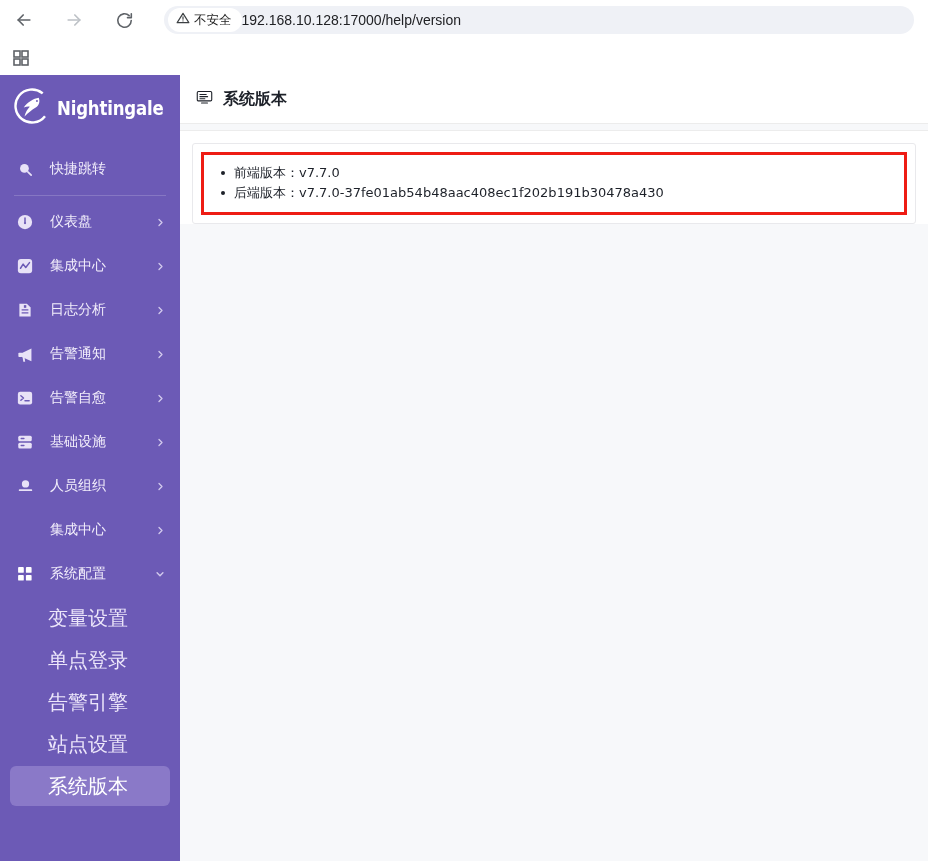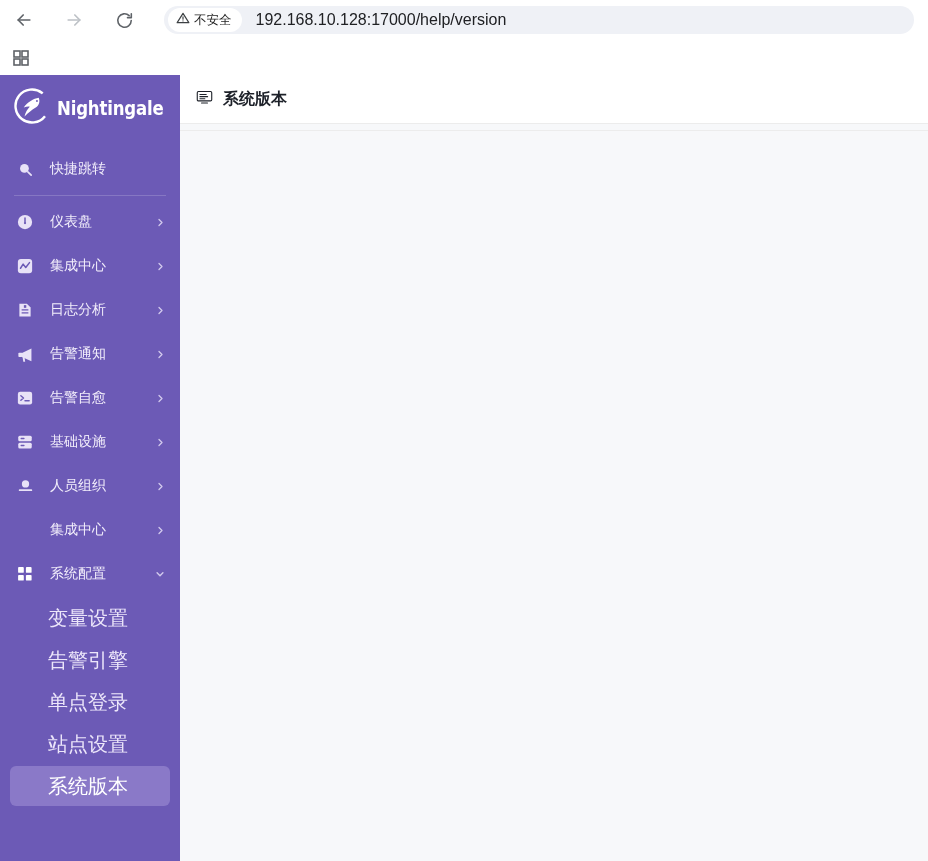--- a/index.html
+++ b/index.html
@@ -58,23 +58,22 @@
     flex: none;
     cursor: pointer;
   }
   #security-chip .chip-text {
     font-size: 12.5px;
     color: #1f1f1f;
     white-space: nowrap;
     font-family: "DejaVu Sans", sans-serif;
   }
   #url-text {
-    font-size: 16px;
+    font-size: 14px;
     color: #202124;
-    margin-left: 14px;
     white-space: nowrap;
     overflow: hidden;
     text-overflow: ellipsis;
     font-family: "Liberation Sans", sans-serif;
   }
   #bookmark-bar {
     height: 35px;
     display: flex;
     align-items: center;
     padding: 0 10px;
@@ -475,24 +474,24 @@
         <svg width="10" height="10" viewBox="0 0 12 12" fill="none" stroke="#e4ddf6" stroke-width="1.7" stroke-linecap="round" stroke-linejoin="round">
             <polyline points="2.5,4.5 6,8 9.5,4.5"></polyline>
           </svg>
       </span>
     </div>
 
     <div class="sub-item">
       <span>变量设置</span>
     </div>
     <div class="sub-item">
+      <span>单点登录</span>
+    </div>
+    <div class="sub-item">
       <span>告警引擎</span>
-    </div>
-    <div class="sub-item">
-      <span>单点登录</span>
     </div>
     <div class="sub-item">
       <span>站点设置</span>
     </div>
     <div class="sub-item active">
       <span>系统版本</span>
     </div>
   </nav>
 
   <main id="main">
@@ -505,16 +504,30 @@
           <line x1="4.6" y1="9" x2="13.6" y2="9" stroke-linecap="round"></line>
           <line x1="4.6" y1="11.5" x2="10.4" y2="11.5" stroke-linecap="round"></line>
           <line x1="6.5" y1="16.4" x2="13.5" y2="16.4" stroke-linecap="round"></line>
         </svg>
       </span>
       <span id="page-title">系统版本</span>
     </div>
 
     <div id="header-sep"></div>
 
+    <div id="content-area">
+      <div id="version-card">
+        <div id="highlight-box">
+          <ul id="version-list">
+            <li>
+              <span class="v-label">前端版本：</span><span class="v-value">v7.7.0</span>
+            </li>
+            <li>
+              <span class="v-label">后端版本：</span><span class="v-value">v7.7.0-37fe01ab54b48aac408ec1f202b191b30478a430</span>
+            </li>
+          </ul>
+        </div>
+      </div>
+    </div>
 
     <div id="content-bottom"></div>
   </main>
 </div>
 
 </body></html>

